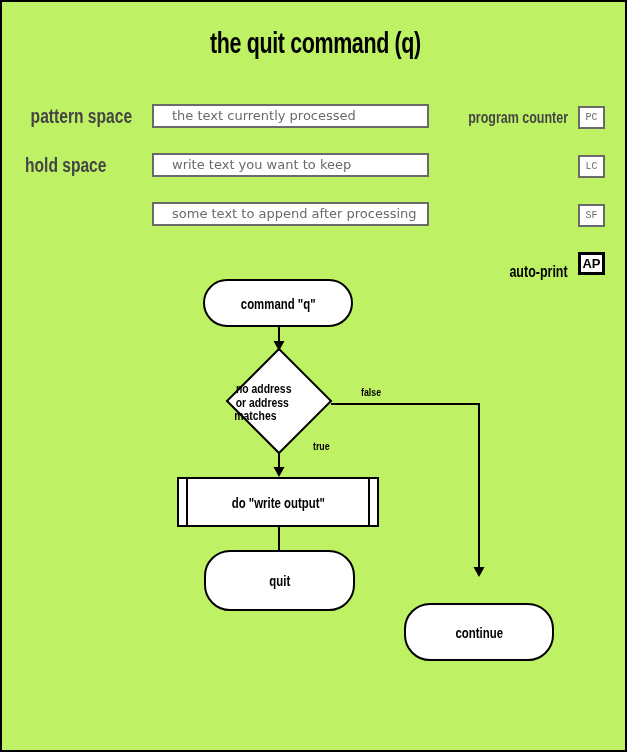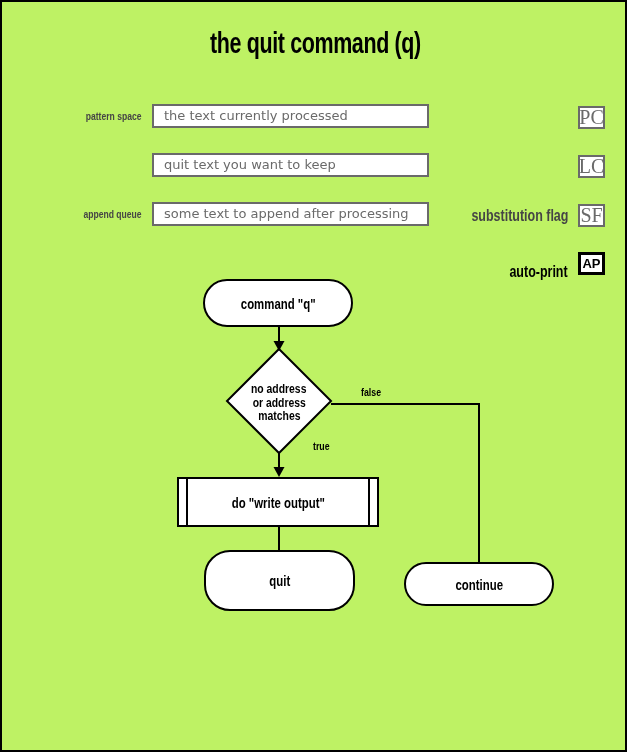--- a/index.html
+++ b/index.html
@@ -29,52 +29,52 @@
   .title{
     position:absolute;left:0;top:25px;width:627px;
     text-align:center;
     font-size:29px;color:var(--line);
   }
   .title .cond{transform:scaleX(0.74);letter-spacing:-0.5px;}
 
   
   .reg-label-left{
     position:absolute;left:0;width:140px;
-    text-align:right;
-    font-size:11px;color:var(--label);
+    text-align:left;
+    font-size:20px;color:var(--label);
     line-height:24px;height:24px;
   }
   .reg-label-left .cond{transform-origin:right center;transform:scaleX(0.78);}
   .value-box{
     position:absolute;left:150px;width:277px;height:24px;
     border:2px solid var(--muted);
     background:#fff;
     font-family:"DejaVu Sans", sans-serif;
     font-size:13px;color:var(--muted);
     line-height:20px;
-    padding-left:10px;
+    padding-left:18px;
     white-space:nowrap;overflow:hidden;
   }
 
   
   .reg-label-right{
     position:absolute;left:366px;width:200px;
     text-align:right;
     font-size:16px;color:var(--label);
     line-height:23px;height:23px;
   }
   .reg-label-right .cond{transform-origin:right center;transform:scaleX(0.78);}
   .reg-label-right.hl{color:var(--line);}
   .abbr-box{
     position:absolute;left:576px;width:27px;height:23px;
     border:2px solid var(--muted);
     background:#fff;
     display:flex;align-items:center;justify-content:center;
-    font-family:Liberation Serif, serif;
-    font-size:20px;color:var(--muted);
+    font-family:Liberation Mono, monospace;
+    font-size:10px;color:var(--muted);
   }
   .abbr-box.hl{
     border:3px solid var(--line);
     color:var(--line);
     font-family:"Liberation Sans", sans-serif;
     font-weight:bold;font-size:13px;
   }
 
   
   .stadium{
@@ -89,21 +89,20 @@
     border:2px solid var(--line);
     background:#fff;
     display:flex;align-items:center;justify-content:center;
     font-size:15px;color:var(--line);
   }
   .process .bar{
     position:absolute;top:0;bottom:0;width:2px;background:var(--line);
   }
   .decision-text{
     position:absolute;left:227px;top:380px;width:100px;
-    text-align:center;
     font-size:13px;line-height:13.5px;color:var(--line);
   }
   .decision-text .cond{transform:scaleX(0.8);}
   .branch-label{
     position:absolute;
     font-size:11px;color:var(--line);line-height:12px;padding-left:26px;
   }
   .branch-label .cond{transform-origin:left center;transform:scaleX(0.8);}
   svg.connectors{position:absolute;left:0;top:0;}
 </style>
@@ -116,42 +115,42 @@
     <span class="cond">the quit command (q)</span>
   </div>
 
   <div class="reg-label-left" style="top:102px">
     <span class="cond">pattern space</span>
   </div>
   <div class="value-box" style="top:102px">
     <span>the text currently processed</span>
   </div>
 
+  <div class="reg-label-left" style="top:151px">
+    <span class="cond">hold space</span>
+  </div>
   <div class="value-box" style="top:151px">
-    <span>quit text you want to keep</span>
-  </div>
-
-  <div class="reg-label-left" style="top:200px">
-    <span class="cond">append queue</span>
-  </div>
+    <span>write text you want to keep</span>
+  </div>
+
   <div class="value-box" style="top:200px">
     <span>some text to append after processing</span>
   </div>
 
+  <div class="reg-label-right" style="top:104px">
+    <span class="cond">program counter</span>
+  </div>
   <div class="abbr-box" style="top:104px">
     <span>PC</span>
   </div>
 
   <div class="abbr-box" style="top:153px">
     <span>LC</span>
   </div>
 
-  <div class="reg-label-right" style="top:202px">
-    <span class="cond">substitution flag</span>
-  </div>
   <div class="abbr-box" style="top:202px">
     <span>SF</span>
   </div>
 
   <div class="reg-label-right hl" style="top:258px">
     <span class="cond">auto-print</span>
   </div>
   <div class="abbr-box hl" style="top:250px">
     <span>AP</span>
   </div>
@@ -192,17 +191,17 @@
   <div class="process">
     <i class="bar" style="left:7px"></i>
     <i class="bar" style="right:7px"></i>
     <span class="cond">do "write output"</span>
   </div>
 
   <div class="stadium" style="left:202px;top:548px;width:151px;height:61px">
     <span class="cond">quit</span>
   </div>
 
-  <div class="stadium" style="left:402px;top:560px;width:150px;height:44px">
+  <div class="stadium" style="left:402px;top:601px;width:150px;height:58px">
     <span class="cond">continue</span>
   </div>
 
 </div>
 
 </body></html>

